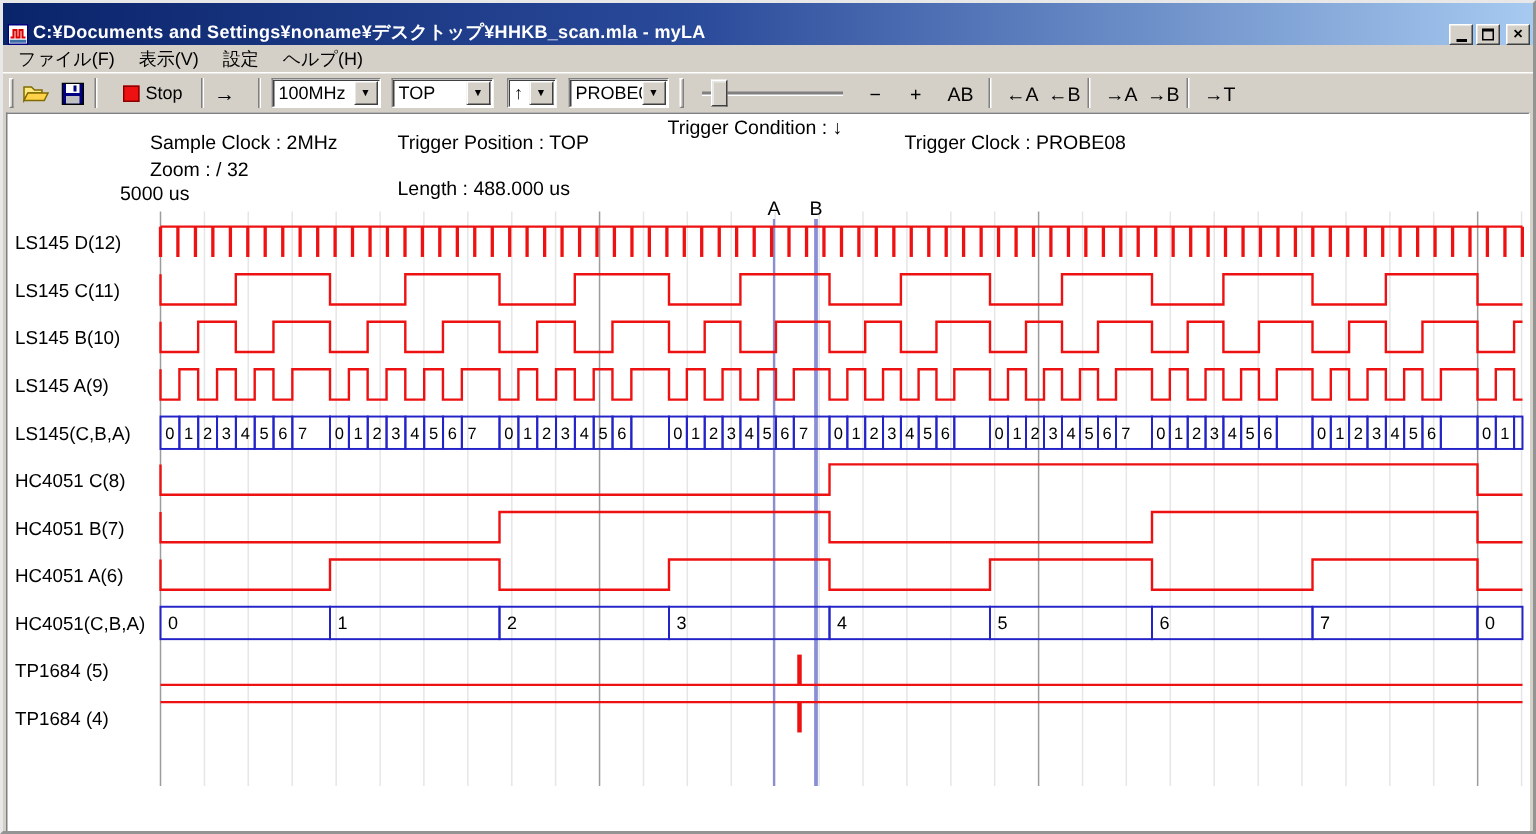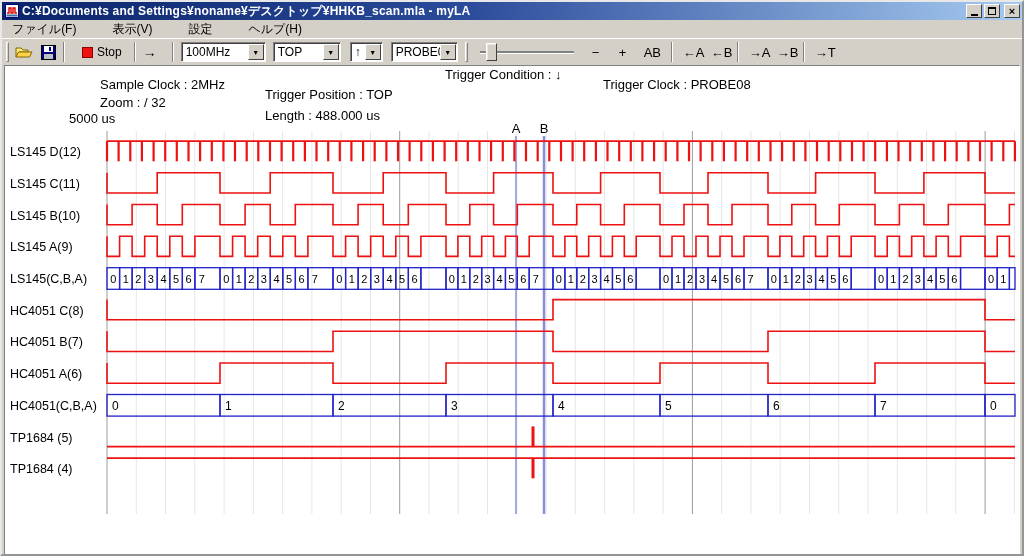--- a/index.html
+++ b/index.html
@@ -5,40 +5,40 @@
   html,body{margin:0;padding:0;background:#3a6ea5;}
   *{box-sizing:border-box;}
   .window{
     width:1024px;height:556px;position:relative;
     background:#d4d0c8;border:2px outset #e8e8e8;
     font-family:"Liberation Sans","DejaVu Sans",sans-serif;color:#000;
     overflow:hidden;
   }
   
   .titlebar{
-    height:18px;margin:0 0 0 0;display:flex;align-items:center;
+    height:28px;margin:0 0 0 0;display:flex;align-items:flex-end;
     background:linear-gradient(90deg,#0a246a 0%,#2a4a9a 45%,#a6caf0 100%);
     padding:0 2px;
   }
   .app-icon{width:14px;height:14px;margin:0 3px 0 1px;flex:none;}
   .title-text{
     flex:1;color:#fff;font-size:12px;font-weight:bold;
     white-space:nowrap;overflow:hidden;letter-spacing:.2px;
   }
   .title-buttons{display:flex;gap:2px;flex:none;}
   .tbtn{
     width:16px;height:14px;background:#d4d0c8;
     border:1px solid;border-color:#fff #404040 #404040 #fff;
     display:flex;align-items:center;justify-content:center;
     font-size:11px;font-weight:bold;line-height:1;
   }
   .glyph-min{width:7px;height:2px;background:#000;margin-top:7px;}
   .glyph-max{width:8px;height:8px;border:1px solid #000;border-top:2px solid #000;}
   
-  .menubar{height:18px;display:flex;align-items:center;padding-left:2px;font-size:12px;gap:20px;}
+  .menubar{height:18px;display:flex;align-items:center;padding-left:2px;font-size:12px;}
   .menu-item{padding:2px 8px;}
   
   .toolbar{
     height:27px;display:flex;align-items:center;padding-left:2px;
     border-top:1px solid #fff;
   }
   .grip{width:3px;height:20px;background:#d4d0c8;
     border:1px solid;border-color:#fff #808080 #808080 #fff;margin:0 2px;flex:none;}
   .sep{width:2px;height:20px;border-left:1px solid #808080;border-right:1px solid #fff;margin:0 3px;flex:none;}
   .tb-btn{
@@ -137,21 +137,21 @@
     <span class="tb-btn" style="margin-left:10px">
       <span class="stop-square"></span>
       <span>Stop</span>
     </span>
     <span class="sep" style="margin-left:8px"></span>
     <span class="tb-btn" style="width:30px">
       <span class="arrow-glyph">→</span>
     </span>
     <span class="sep"></span>
 
-    <span class="combo" style="width:85px;margin-left:4px">
+    <span class="combo" style="width:73px;margin-left:4px">
       <span class="combo-text">100MHz</span>
       <span class="combo-arrow">▼</span>
     </span>
     <span class="combo" style="width:68px;margin-left:7px">
       <span class="combo-text">TOP</span>
       <span class="combo-arrow">▼</span>
     </span>
     <span class="combo" style="width:33px;margin-left:9px">
       <span class="combo-text">↑</span>
       <span class="combo-arrow">▼</span>
@@ -175,25 +175,25 @@
     <span class="sep"></span>
     <span class="tb-btn txt-btn" style="margin-left:3px;width:27px">→A</span>
     <span class="tb-btn txt-btn" style="margin-left:1px;width:27px">→B</span>
     <span class="sep"></span>
     <span class="tb-btn txt-btn" style="margin-left:3px;width:27px">→T</span>
   </div>
 
   <div class="client">
     <div class="info-text" style="left:95px;top:11px">Sample Clock : 2MHz</div>
     <div class="info-text" style="left:95px;top:29px">Zoom : /  32</div>
-    <div class="info-text" style="left:260px;top:21px">Trigger Position : TOP</div>
+    <div class="info-text" style="left:260px;top:11px">Trigger Position : TOP</div>
     <div class="info-text" style="left:260px;top:42px">Length : 488.000 us</div>
     <div class="info-text" style="left:440px;top:1px">Trigger Condition : ↓</div>
     <div class="info-text" style="left:598px;top:11px">Trigger Clock : PROBE08</div>
-    <div class="info-text" style="left:64px;top:45px">5000 us</div>
+    <div class="info-text" style="left:75px;top:45px">5000 us</div>
     <svg id="plot" viewBox="0 0 1014 449" width="1014" height="449" style="position:absolute;left:0;top:0">
         <line x1="102" x2="102" y1="65" y2="448" stroke="#9c9c9c" stroke-width="1"></line>
         <line x1="131.3" x2="131.3" y1="65" y2="448" stroke="#e6e6e6" stroke-width="1"></line>
         <line x1="160.5" x2="160.5" y1="65" y2="448" stroke="#e6e6e6" stroke-width="1"></line>
         <line x1="189.8" x2="189.8" y1="65" y2="448" stroke="#e6e6e6" stroke-width="1"></line>
         <line x1="219.1" x2="219.1" y1="65" y2="448" stroke="#e6e6e6" stroke-width="1"></line>
         <line x1="248.4" x2="248.4" y1="65" y2="448" stroke="#e6e6e6" stroke-width="1"></line>
         <line x1="277.6" x2="277.6" y1="65" y2="448" stroke="#e6e6e6" stroke-width="1"></line>
         <line x1="306.9" x2="306.9" y1="65" y2="448" stroke="#e6e6e6" stroke-width="1"></line>
         <line x1="336.2" x2="336.2" y1="65" y2="448" stroke="#e6e6e6" stroke-width="1"></line>

